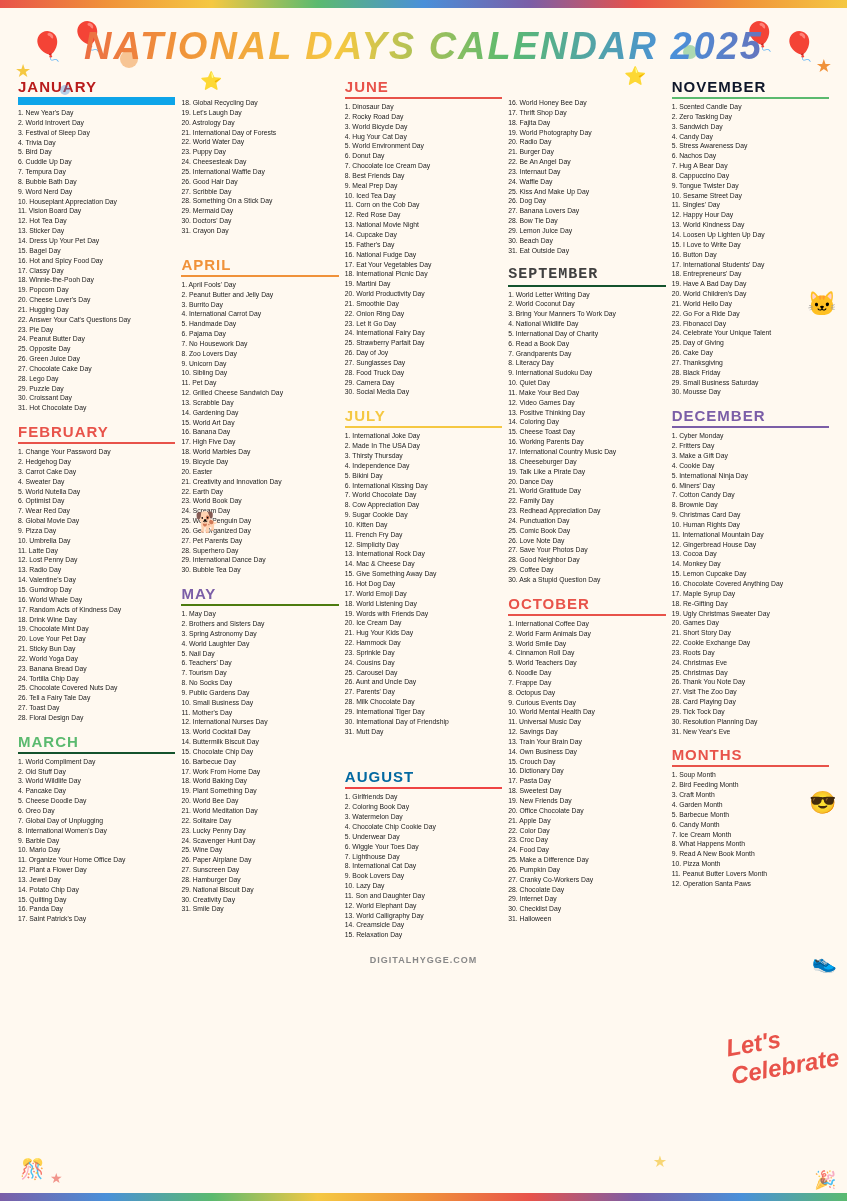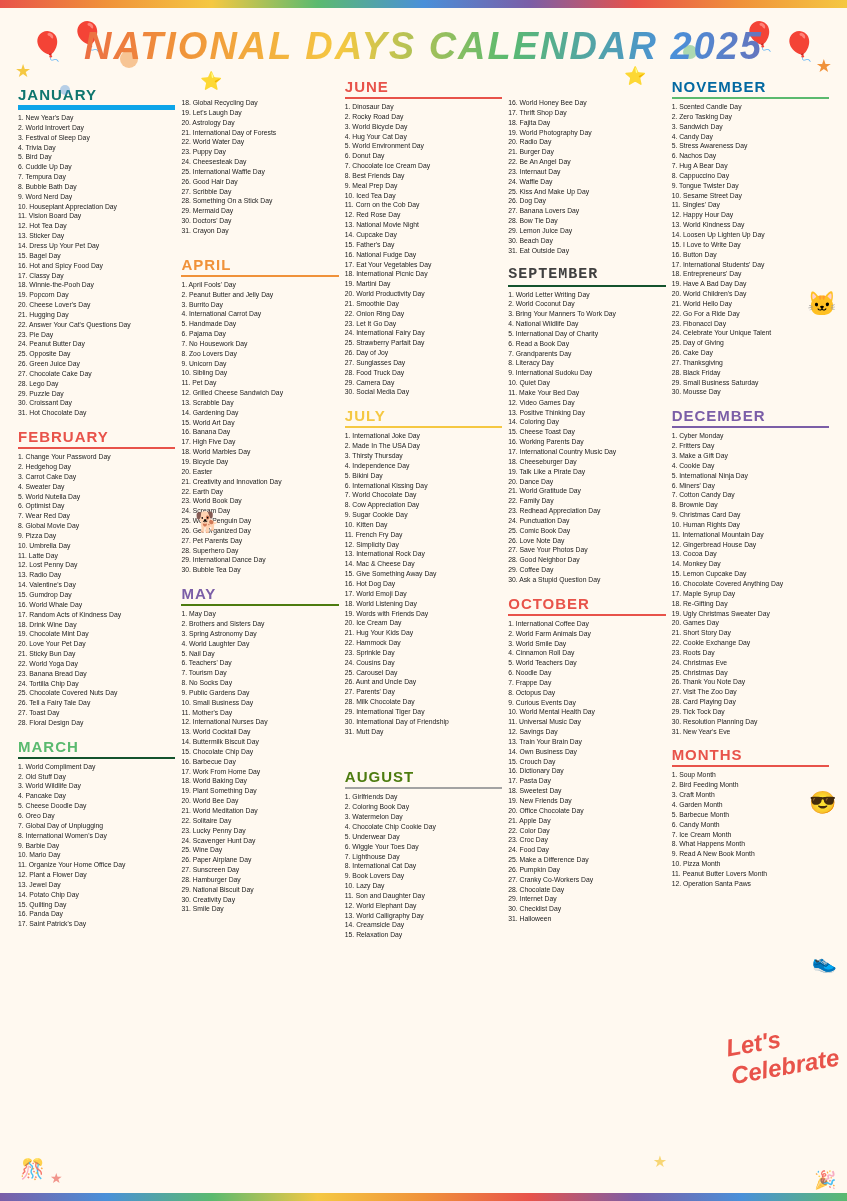--- a/index.html
+++ b/index.html
@@ -60,31 +60,31 @@
       margin-bottom: 10px;
     }
     .month-title {
       font-size: 15px;
       font-weight: 900;
       text-transform: uppercase;
       letter-spacing: 1px;
       margin-bottom: 3px;
       padding-bottom: 2px;
     }
-    .month-title.jan { color: #0f766e; border-bottom: 5px solid #0ea5e9; margin-top: 8px; }
+    .month-title.jan { color: #b91c1c; border-bottom: 8px solid #0ea5e9; }
     .month-title.feb { color: #e8534a; border-bottom: 2px solid #e8534a; }
     .month-title.mar { color: #5bba6f; border-bottom: 2px solid #14532d; }
     .month-title.apr { color: #f0923a; border-bottom: 2px solid #f0923a; margin-top: 20px; }
     .month-title.may { color: #7b5ea7; border-bottom: 2px solid #4d7c0f; }
     .month-title.jun { color: #e8534a; border-bottom: 2px solid #e8534a; }
     .month-title.jul { color: #f5c842; border-bottom: 2px solid #f5c842; }
-    .month-title.aug { color: #4d7c0f; border-bottom: 2px solid #a3a3a3; margin-top: 32px; }
+    .month-title.aug { color: #0369a1; border-bottom: 2px solid #ef4444; margin-top: 32px; }
     .month-title.sep { color: #404040; border-bottom: 2px solid #14532d; font-family: Liberation Mono, monospace; }
     .month-title.oct { color: #e8534a; border-bottom: 2px solid #e8534a; }
-    .month-title.nov { color: #0369a1; border-bottom: 2px solid #5bba6f; }
+    .month-title.nov { color: #0f172a; border-bottom: 2px solid #5bba6f; }
     .month-title.dec { color: #7b5ea7; border-bottom: 2px solid #7b5ea7; }
     .month-title.months { color: #e8534a; border-bottom: 2px solid #e8534a; }
     .day-list {
       list-style: none;
       padding: 0;
     }
     .day-list li {
       font-size: 6.8px;
       line-height: 1.45;
       color: #222;
@@ -601,13 +601,16 @@
             <li>9. Read A New Book Month</li>
             <li>10. Pizza Month</li>
             <li>11. Peanut Butter Lovers Month</li>
             <li>12. Operation Santa Paws</li>
           </ul>
       </div>
     </div>
 
   </div>
 
+  <div class="footer">
+    <span>DIGITALHYGGE.COM</span>
+  </div>
 </div>
 
 </body></html>

